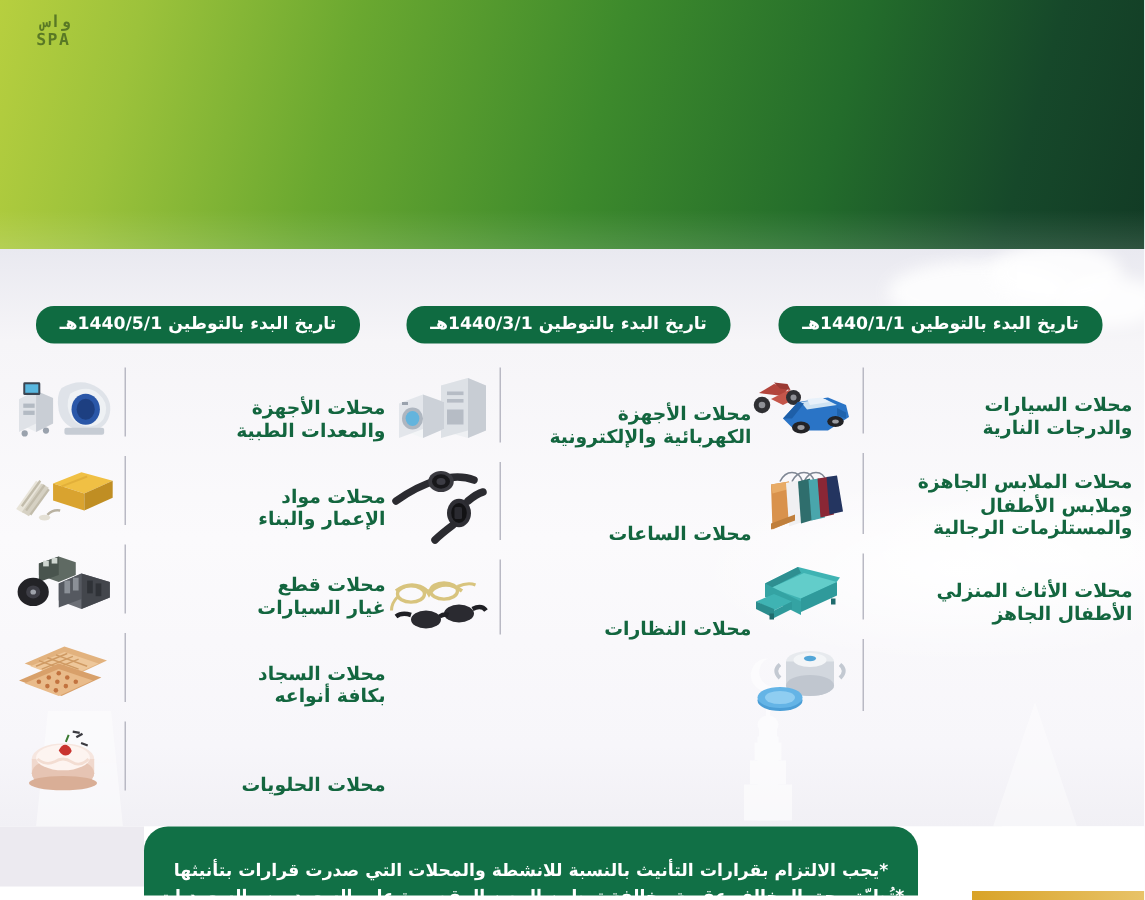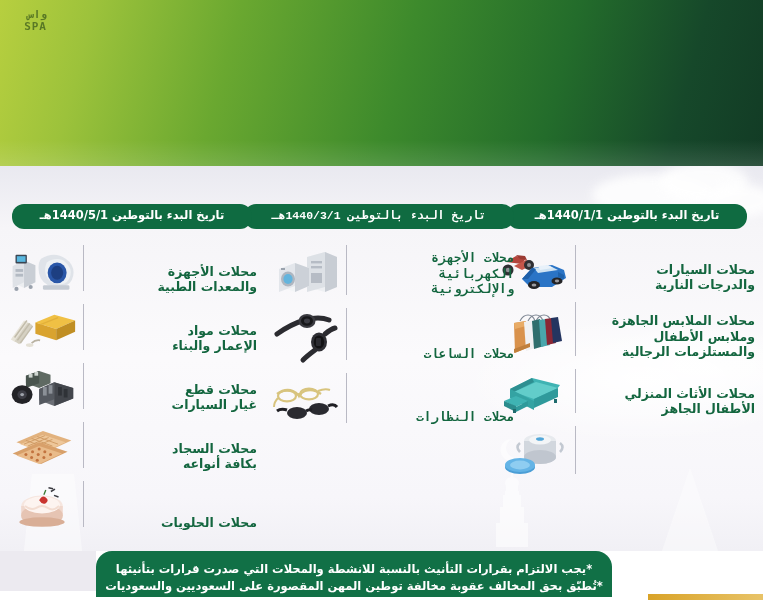--- a/index.html
+++ b/index.html
@@ -73,31 +73,31 @@
     background:#ffffff; border-radius:50%;
     filter:blur(5px); opacity:.85;
   }
 
   
   .mosque { position:absolute; left:452px; top:253px; width:120px; height:132px; opacity:.55; }
 
   
   .col { position:absolute; top:38px; }
   .col-1 { right:8px;  width:256px; }   
-  .col-2 { right:249px; width:244px;font-family:Liberation Mono, monospace; }  
+  .col-2 { right:262px; width:244px; }  
   .col-3 { right:506px; width:250px; }  
 
   .badge {
     display:inline-block;
     background:#0f6b41;
     color:#ffffff;
     font-size:11.5px;
     font-weight:bold;
     line-height:1;
-    padding:6px 28px 7px;
+    padding:6px 16px 7px;
     border-radius:12px;
     white-space:nowrap;
     direction:rtl;
   }
   .col-1 .badge-wrap, .col-2 .badge-wrap, .col-3 .badge-wrap { text-align:center; }
 
   .items { margin-top:12px; }
   .item {
     display:flex; flex-direction:row-reverse; align-items:flex-end;
     justify-content:flex-start;
@@ -139,21 +139,21 @@
     position:absolute; left:648px; top:594px; width:115px; height:6px;
     background:linear-gradient(to right,#d9a328,#e8c368);
   }
   .footer-box {
     position:absolute; left:96px; top:551px; width:516px; height:46px;
     background:#117046;
     border-radius:16px 16px 0 0;
     color:#fff;
     direction:rtl;
     text-align:center;
-    padding-top:10px;
+    padding-top:21px;
   }
   .footer-line {
     font-size:11.5px; line-height:17px; font-weight:bold; color:#ffffff;
     white-space:nowrap;
   }
 
   
   .foot-left-block{ position:absolute; left:0; top:551px; width:96px; height:40px; background:#eceaf0; }
   .foot-right-block{ position:absolute; left:668px; top:551px; width:95px; height:43px; background:#ffffff; }
 

